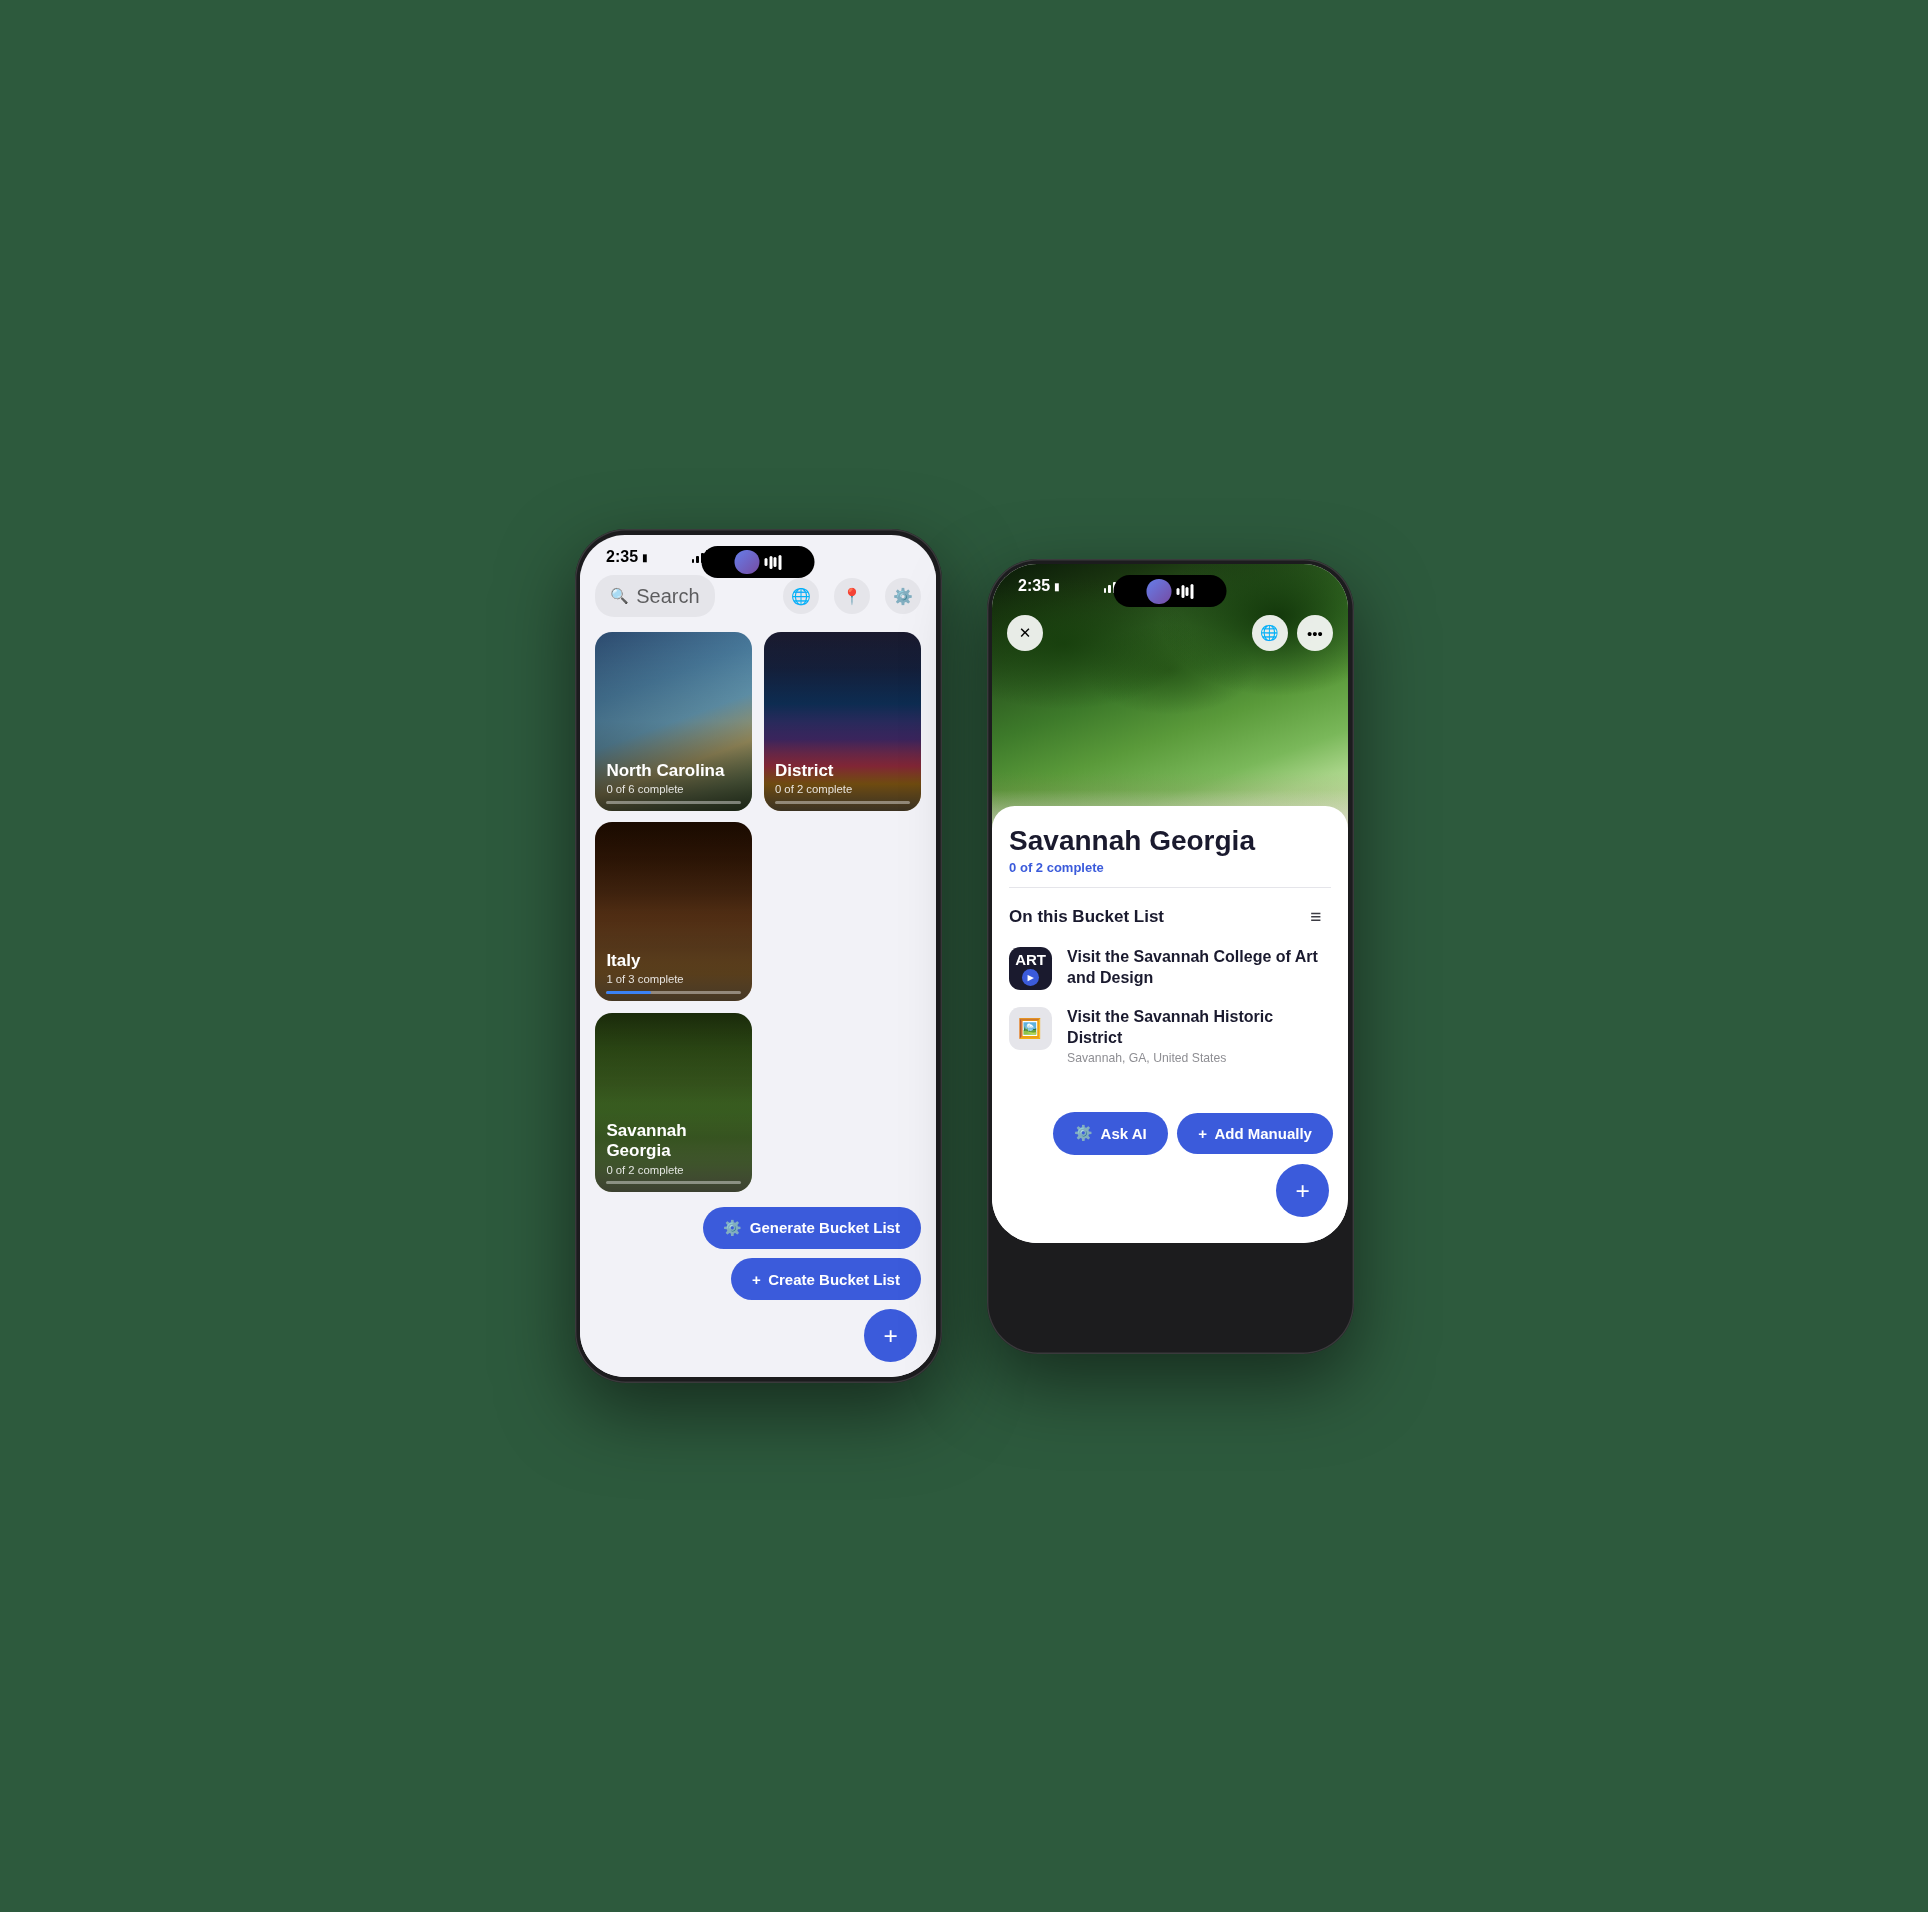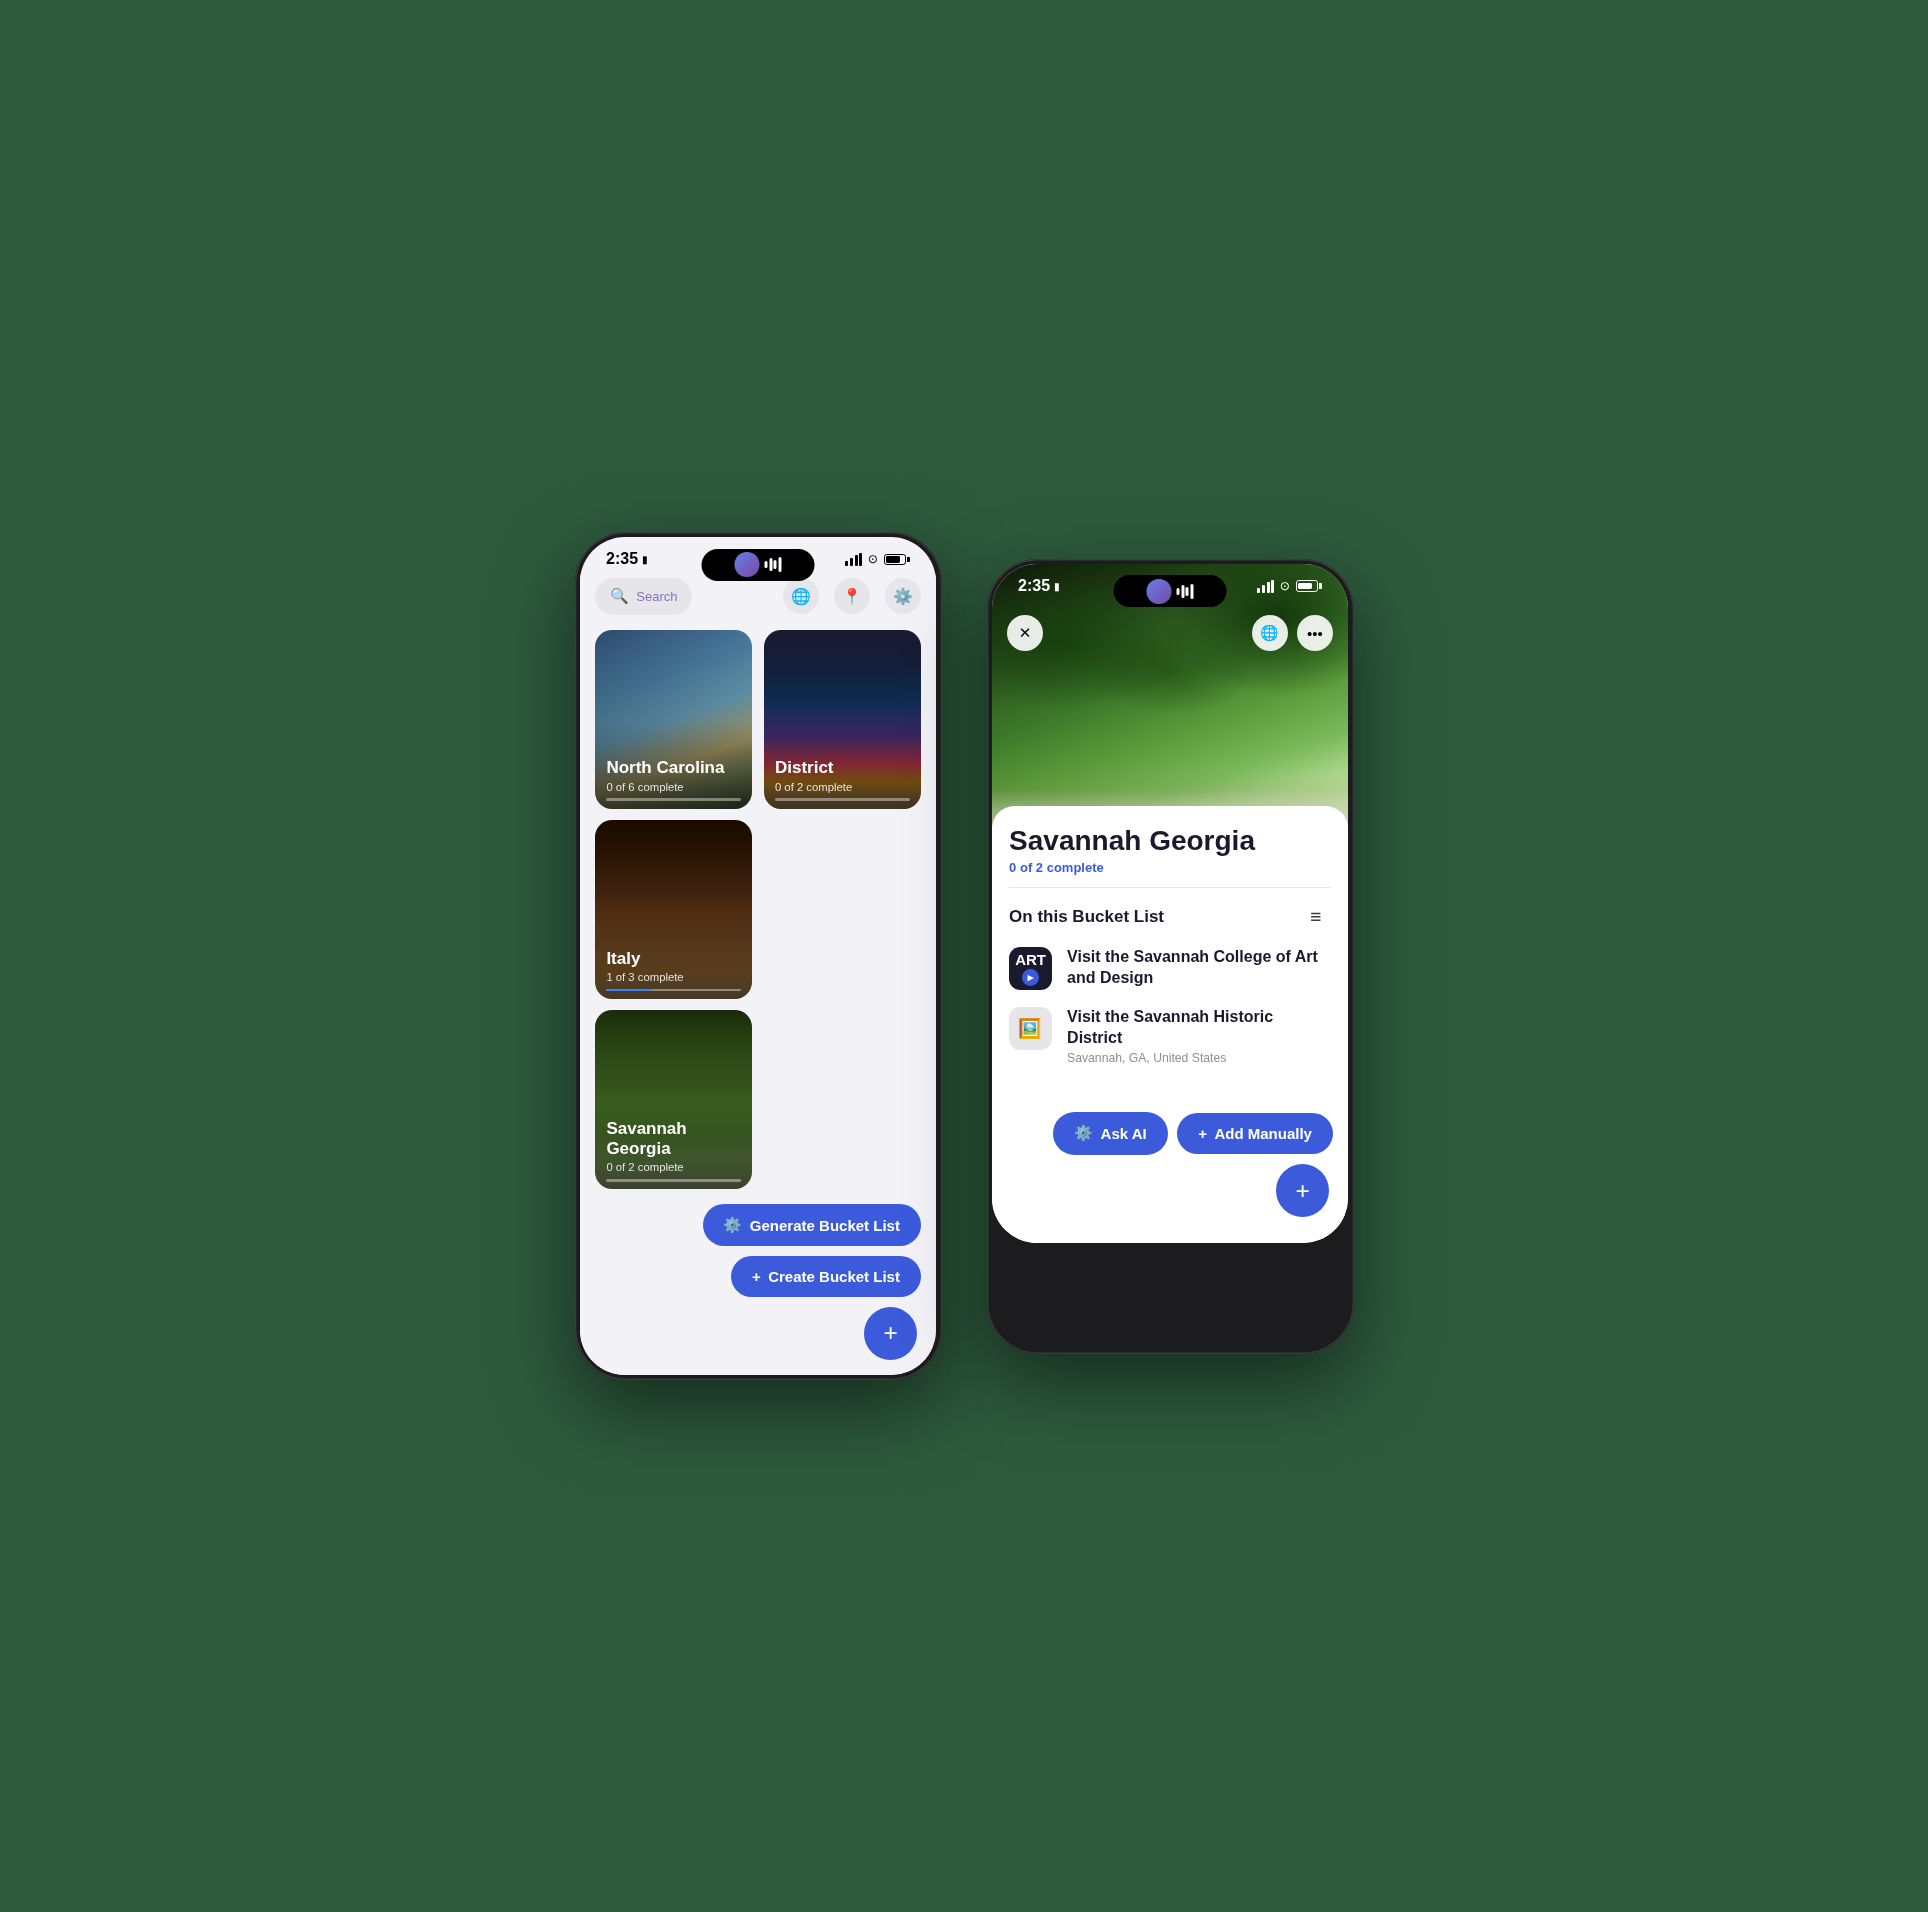--- a/index.html
+++ b/index.html
@@ -31,21 +31,20 @@
       border-radius: 45px;
       margin: 5.6px;
       overflow: hidden;
       height: calc(100% - 11.3px);
       position: relative;
     }
 
     
     .status-bar {
       display: flex;
-      justify-content: space-between;
       align-items: center;
       padding: 13px 26px 5.6px;
       background: transparent;
       position: relative;
       z-index: 10;
       gap: 44px;
     }
 
     .status-time {
       font-size: 16px;
@@ -127,22 +126,22 @@
       display: flex;
       align-items: center;
       gap: 7.5px;
       background: #e5e5ea;
       border-radius: 19px;
       padding: 9.4px 15px;
       flex: 0 0 auto;
     }
 
     .search-pill-text {
-      font-size: 13px;
-      color: #4c1d95;
+      font-size: 20px;
+      color: #000000;
       opacity: 0.6;
     }
 
     .toolbar-icons {
       display: flex;
       gap: 15px;
       align-items: center;
     }
 
     .toolbar-btn {

